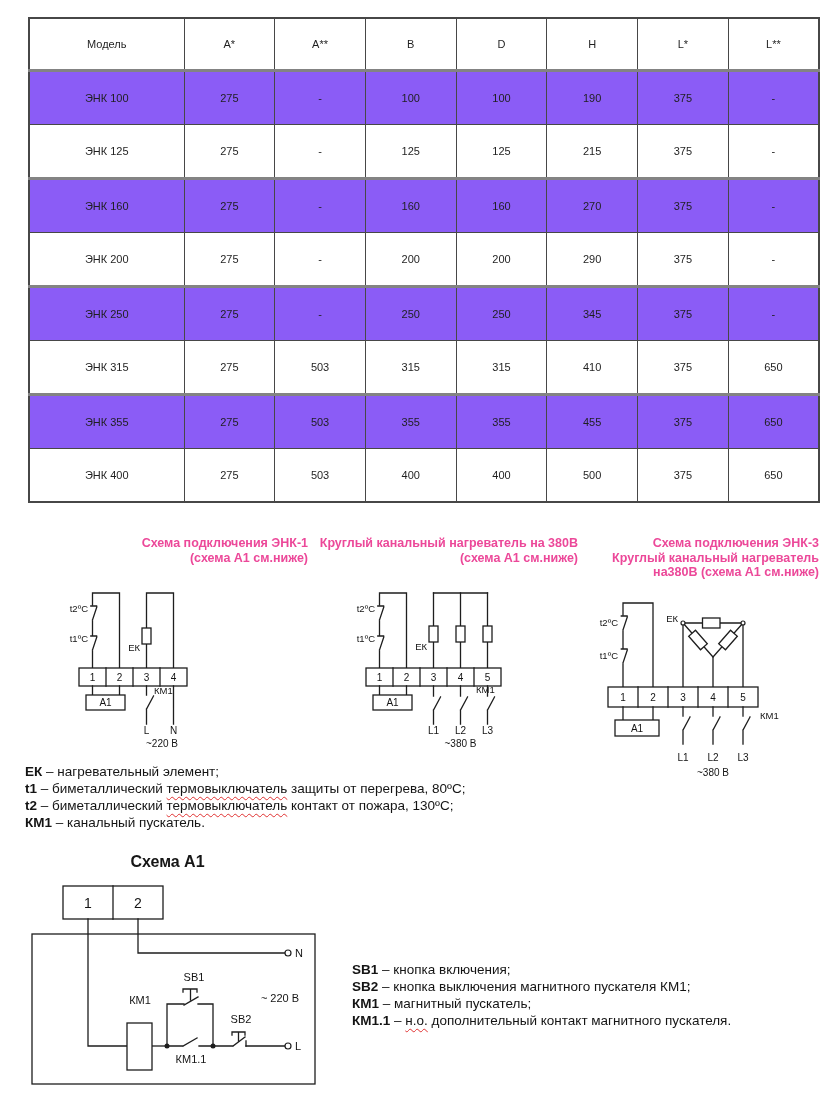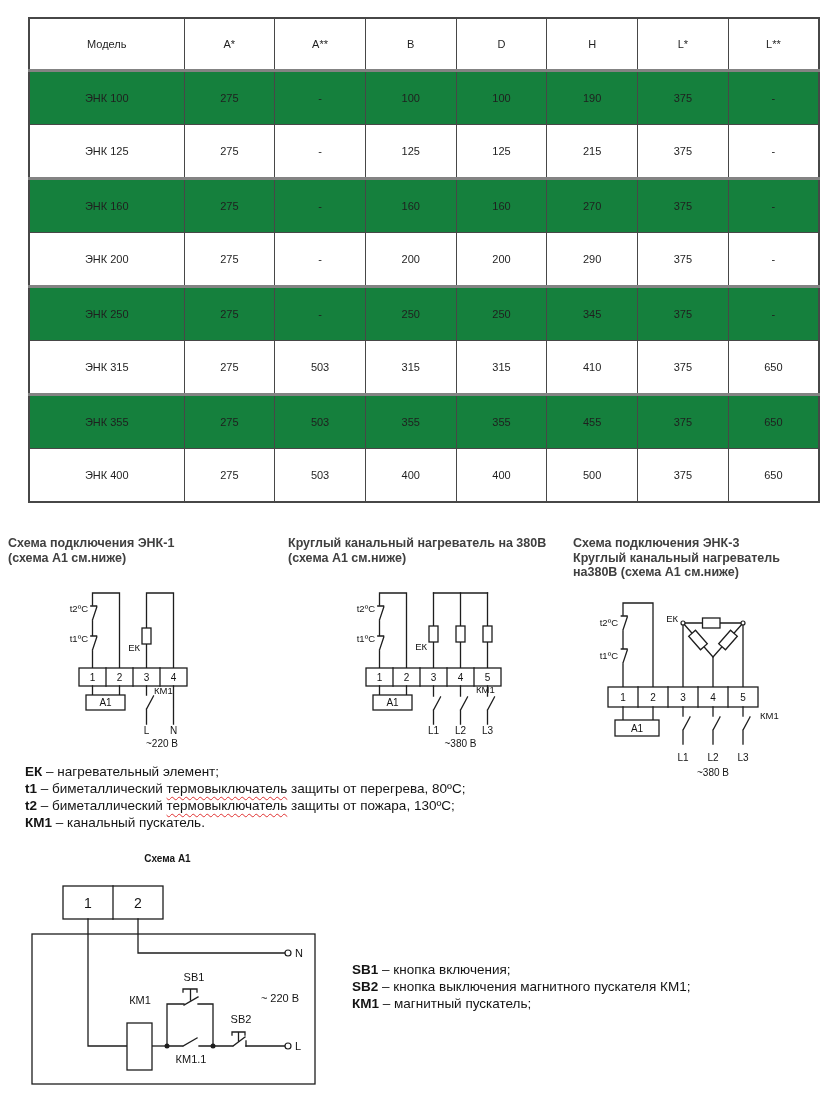--- a/index.html
+++ b/index.html
@@ -14,39 +14,39 @@
     position:absolute; left:17px; top:17px; width:792px;
     border-collapse:collapse; table-layout:fixed;
     font-size:11px; color:#1f1f1f; border:2px solid #474747;margin-left:11px;
   }
   .dims th, .dims td {
     border:1px solid #474747; text-align:center; vertical-align:middle;
     font-weight:normal; padding:0;
   }
   .dims th { height:52px; background:#ffffff; }
   .dims td { height:54px; background:#ffffff; }
-  .dims tr.stripe td { background:#15803d; border-top:3px solid #838383; border-bottom:1px solid #474747; }
+  .dims tr.stripe td { background:#8b5cf6; border-top:3px solid #838383; border-bottom:1px solid #474747; }
 
   
-  .dtitle { position:absolute; text-align:left; font-weight:bold; font-size:12.5px; line-height:14.5px; color:#404040; }
+  .dtitle { position:absolute; text-align:right; font-weight:bold; font-size:12.5px; line-height:14.5px; color:#ec4899; }
   .dtitle div { white-space:nowrap; }
 
   
   .legend { position:absolute; font-size:13.5px; line-height:17px; color:#141414; }
   .legend b { font-weight:bold; }
   .wavy {
     text-decoration-line: underline;
     text-decoration-style: wavy;
     text-decoration-color:#e03131;
     text-decoration-thickness:1px;
     text-underline-offset:3px;
     margin-top:40px;
   }
 
-  .a1title { position:absolute; left:25px; top:853px; width:285px; text-align:center; font-weight:bold; font-size:10px; color:#161616; }
+  .a1title { position:absolute; left:25px; top:853px; width:285px; text-align:center; font-weight:bold; font-size:16px; color:#161616; }
 
   
   svg.d { position:absolute; overflow:visible; }
   svg.d .s { stroke:#1e1e1e; stroke-width:1.3; fill:none; stroke-linecap:square; }
   svg.d .box { fill:#ffffff; stroke:#1e1e1e; stroke-width:1.3; }
   svg.d .dot { fill:#1e1e1e; stroke:none; }
   svg.d .ring { fill:#ffffff; stroke:#1e1e1e; stroke-width:1.2; }
   svg.d text { font-family:"Liberation Sans", sans-serif; fill:#141414; stroke:none; }
   .t9  { font-size:9.5px; }
   .t10 { font-size:10px; }
@@ -298,21 +298,21 @@
     <text class="t9" x="188" y="139" text-anchor="start">КМ1</text>
     <text class="t10" x="111" y="181" text-anchor="middle">L1</text>
     <text class="t10" x="141" y="181" text-anchor="middle">L2</text>
     <text class="t10" x="171" y="181" text-anchor="middle">L3</text>
     <text class="t10" x="141" y="196" text-anchor="middle">~380 В</text>
   </svg>
 
   <div class="legend" style="left:25px; top:763px; width:520px;">
     <div><b>ЕК</b> <span>–</span> <span>нагревательный элемент;</span><span class="wavy"></span><span></span></div>
     <div><b>t1</b> <span>–</span> <span>биметаллический </span><span class="wavy">термовыключатель</span><span> защиты от перегрева, 80ºС;</span></div>
-    <div><b>t2</b> <span>–</span> <span>биметаллический </span><span class="wavy">термовыключатель</span><span> защиты от пожара, 130ºС;</span></div>
+    <div><b>t2</b> <span>–</span> <span>биметаллический </span><span class="wavy">термовыключатель</span><span> контакт от пожара, 130ºС;</span></div>
     <div><b>КМ1</b> <span>–</span> <span>канальный пускатель.</span><span class="wavy"></span><span></span></div>
   </div>
 
   <div class="a1title">Схема А1</div>
 
   <svg class="d" style="left:25px; top:873px;" width="305" height="228" viewBox="0 0 305 228">
     <g>
       <rect class="box" x="38" y="13" width="100" height="33"></rect>
       <path class="s" d="M88 13 V46"></path>
       <text class="t14" x="63" y="35" text-anchor="middle">1</text>
@@ -352,15 +352,16 @@
     <text class="t11" x="166" y="190" text-anchor="middle">КМ1.1</text>
     <text class="t11" x="270" y="84" text-anchor="start">N</text>
     <text class="t11" x="270" y="177" text-anchor="start">L</text>
     <text class="t11" x="255" y="129" text-anchor="middle">~ 220 В</text>
   </svg>
 
   <div class="legend" style="left:352px; top:961px; width:460px;">
     <div><b>SB1</b> <span>–</span> <span>кнопка включения;</span><span class="wavy"></span><span></span></div>
     <div><b>SB2</b> <span>–</span> <span>кнопка выключения магнитного пускателя КМ1;</span><span class="wavy"></span><span></span></div>
     <div><b>КМ1</b> <span>–</span> <span>магнитный пускатель;</span><span class="wavy"></span><span></span></div>
+    <div><b>КМ1.1</b> <span>–</span> <span></span><span class="wavy">н.о.</span><span> дополнительный контакт магнитного пускателя.</span></div>
   </div>
 
 </div>
 
 </body></html>

